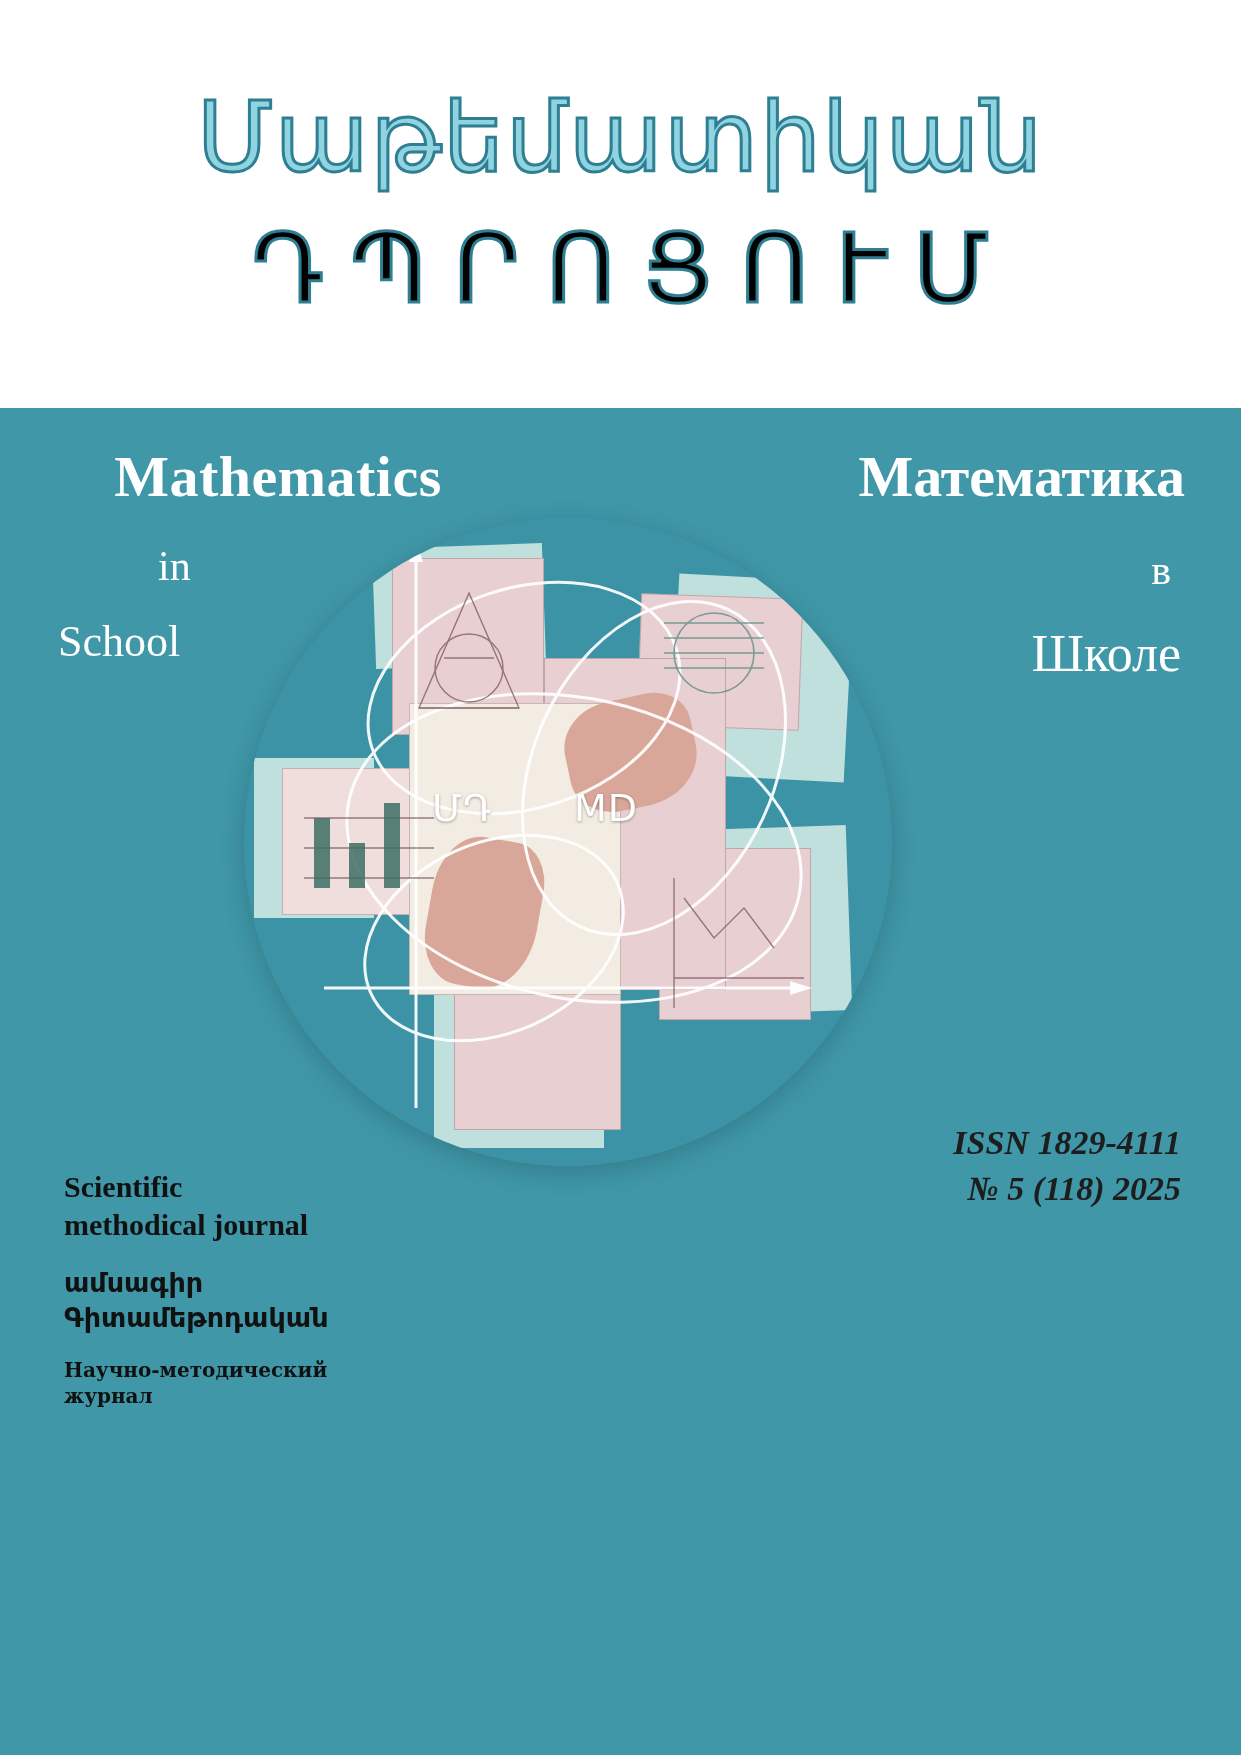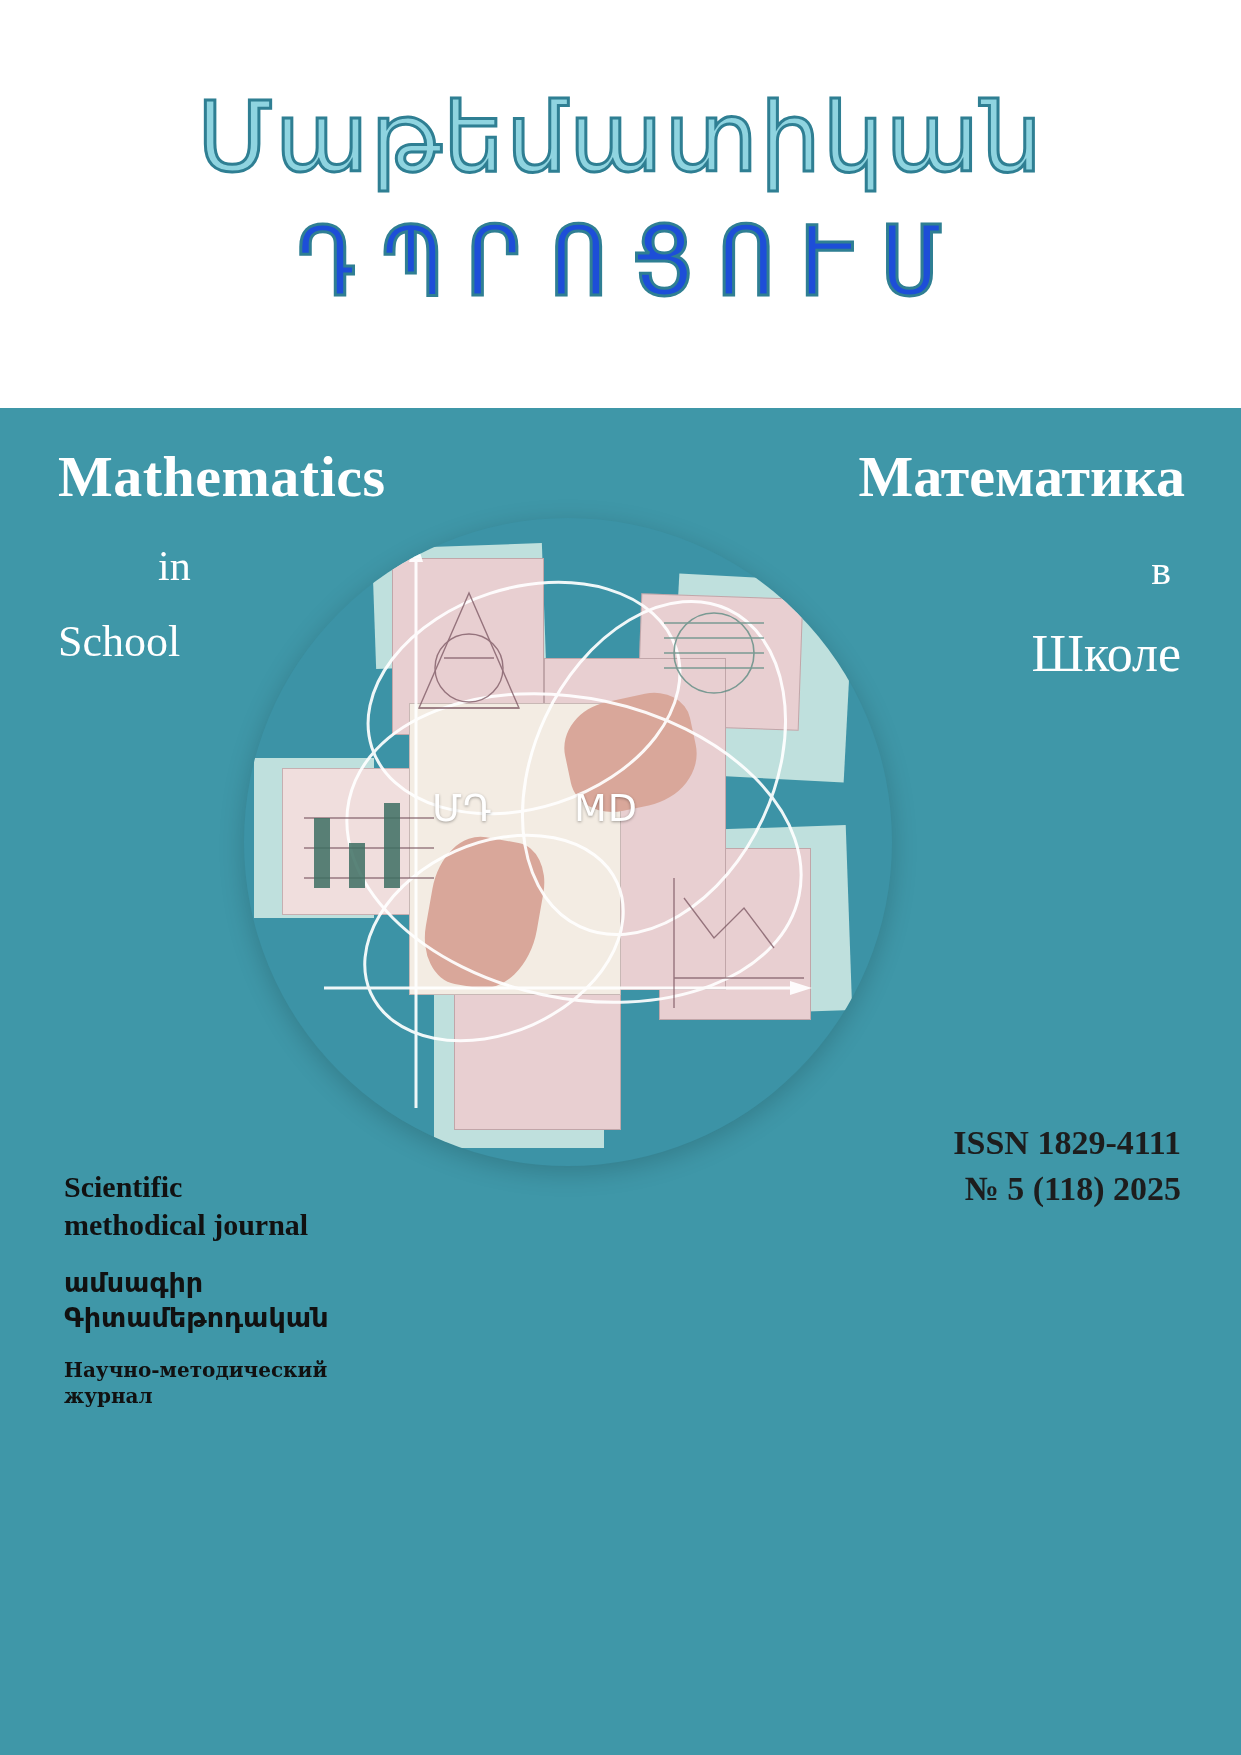--- a/index.html
+++ b/index.html
@@ -38,24 +38,24 @@
   .arm-title-line1 {
     font-family: "DejaVu Sans", sans-serif;
     font-size: 96px;
     letter-spacing: 2px;
     color: #8fd4e0;
     -webkit-text-stroke: 3px #2f7f93;
     line-height: 1.15;
     white-space: nowrap;
   }
   .arm-title-line2 {
-    font-family: Liberation Mono, monospace;
+    font-family: Liberation Serif, serif;
     font-size: 96px;
     letter-spacing: 26px;
-    color: #1d4ed8;
+    color: #000000;
     -webkit-text-stroke: 3px #2f7f93;
     line-height: 1.15;
     white-space: nowrap;
     padding-left: 26px;
     margin-top: 22px;
   }
 
   
   .teal-panel {
     position: absolute;
@@ -81,20 +81,21 @@
     top: 40px;
     width: 440px;
     color: #ffffff;
     text-align: left;
   }
   .lang-left .big {
     font-size: 58px;
     font-weight: bold;
     letter-spacing: 0.5px;
     line-height: 1;
+    text-align: center;
   }
   .lang-left .mid {
     font-size: 42px;
     margin-top: 36px;
     margin-left: 100px;
   }
   .lang-left .school {
     font-size: 44px;
     margin-top: 26px;
   }
@@ -172,20 +173,21 @@
   
   .issn-block {
     position: absolute;
     right: 60px;
     top: 712px;
     text-align: right;
     color: #1d1d1d;
     font-weight: bold;
     font-size: 34px;
     line-height: 1.35;
+    font-style: italic;
   }
 
   
   .meta-block {
     position: absolute;
     left: 64px;
     top: 760px;
     color: #111111;
     font-weight: bold;
     width: 460px;

